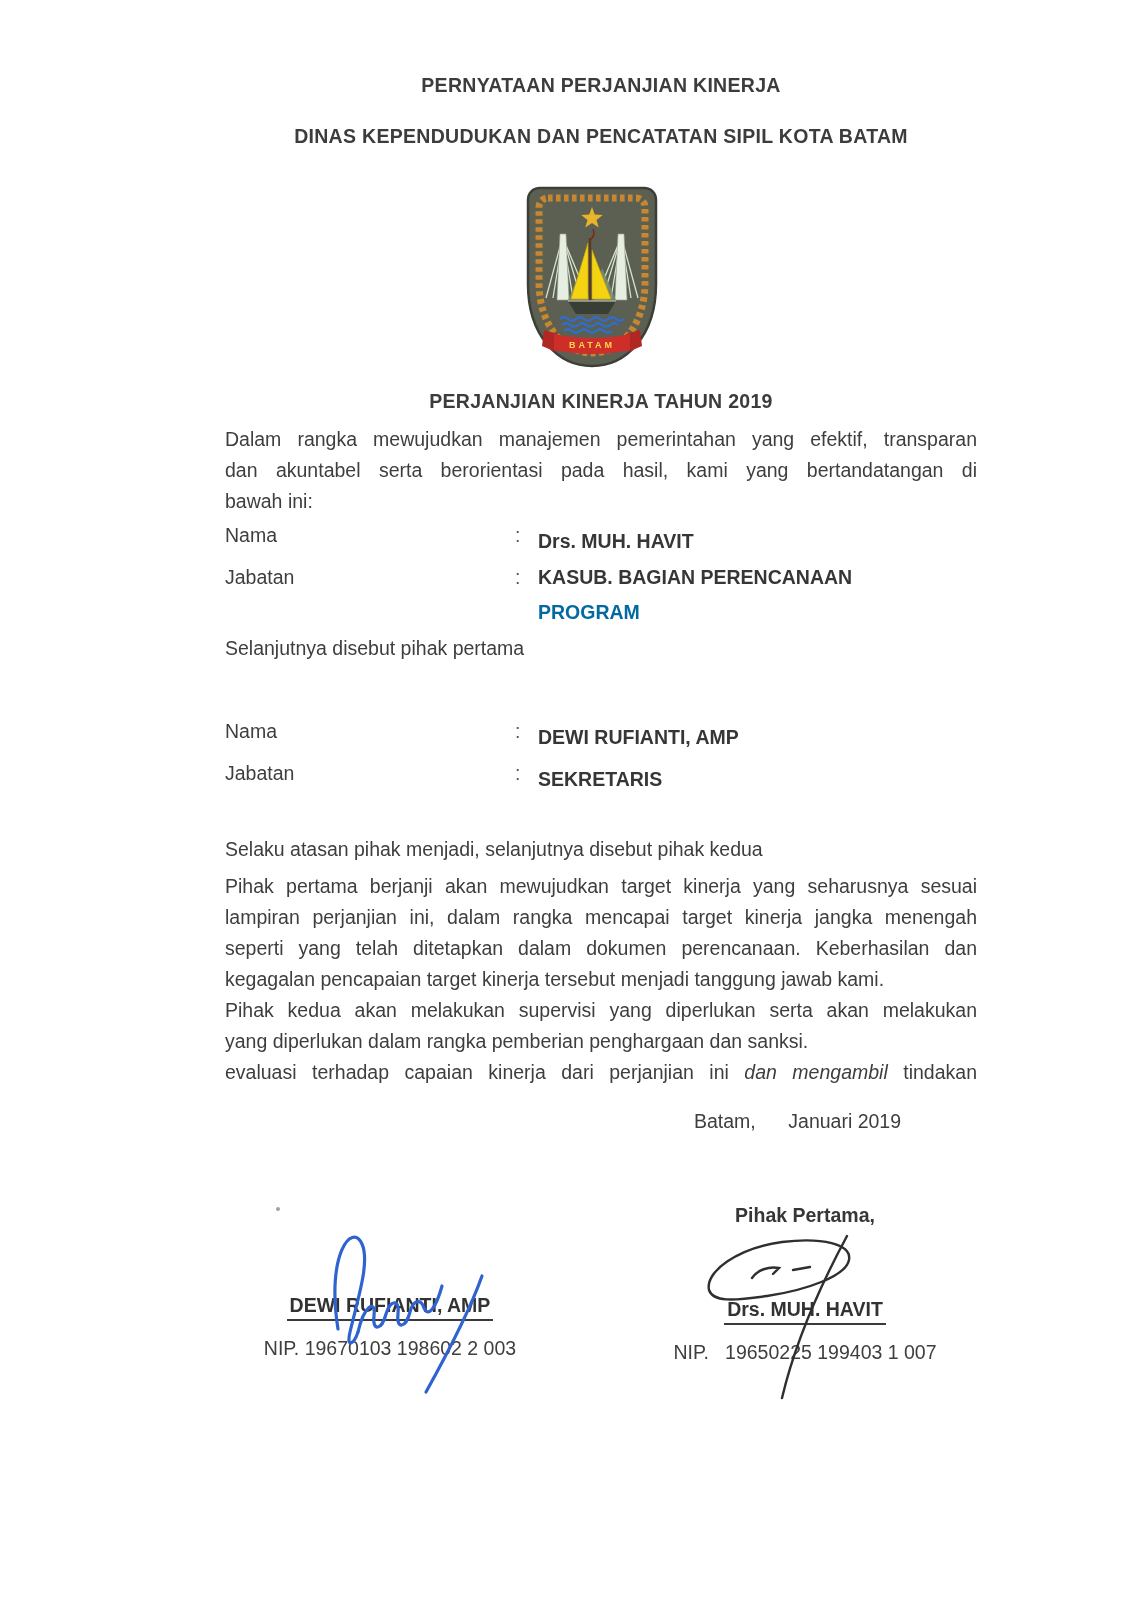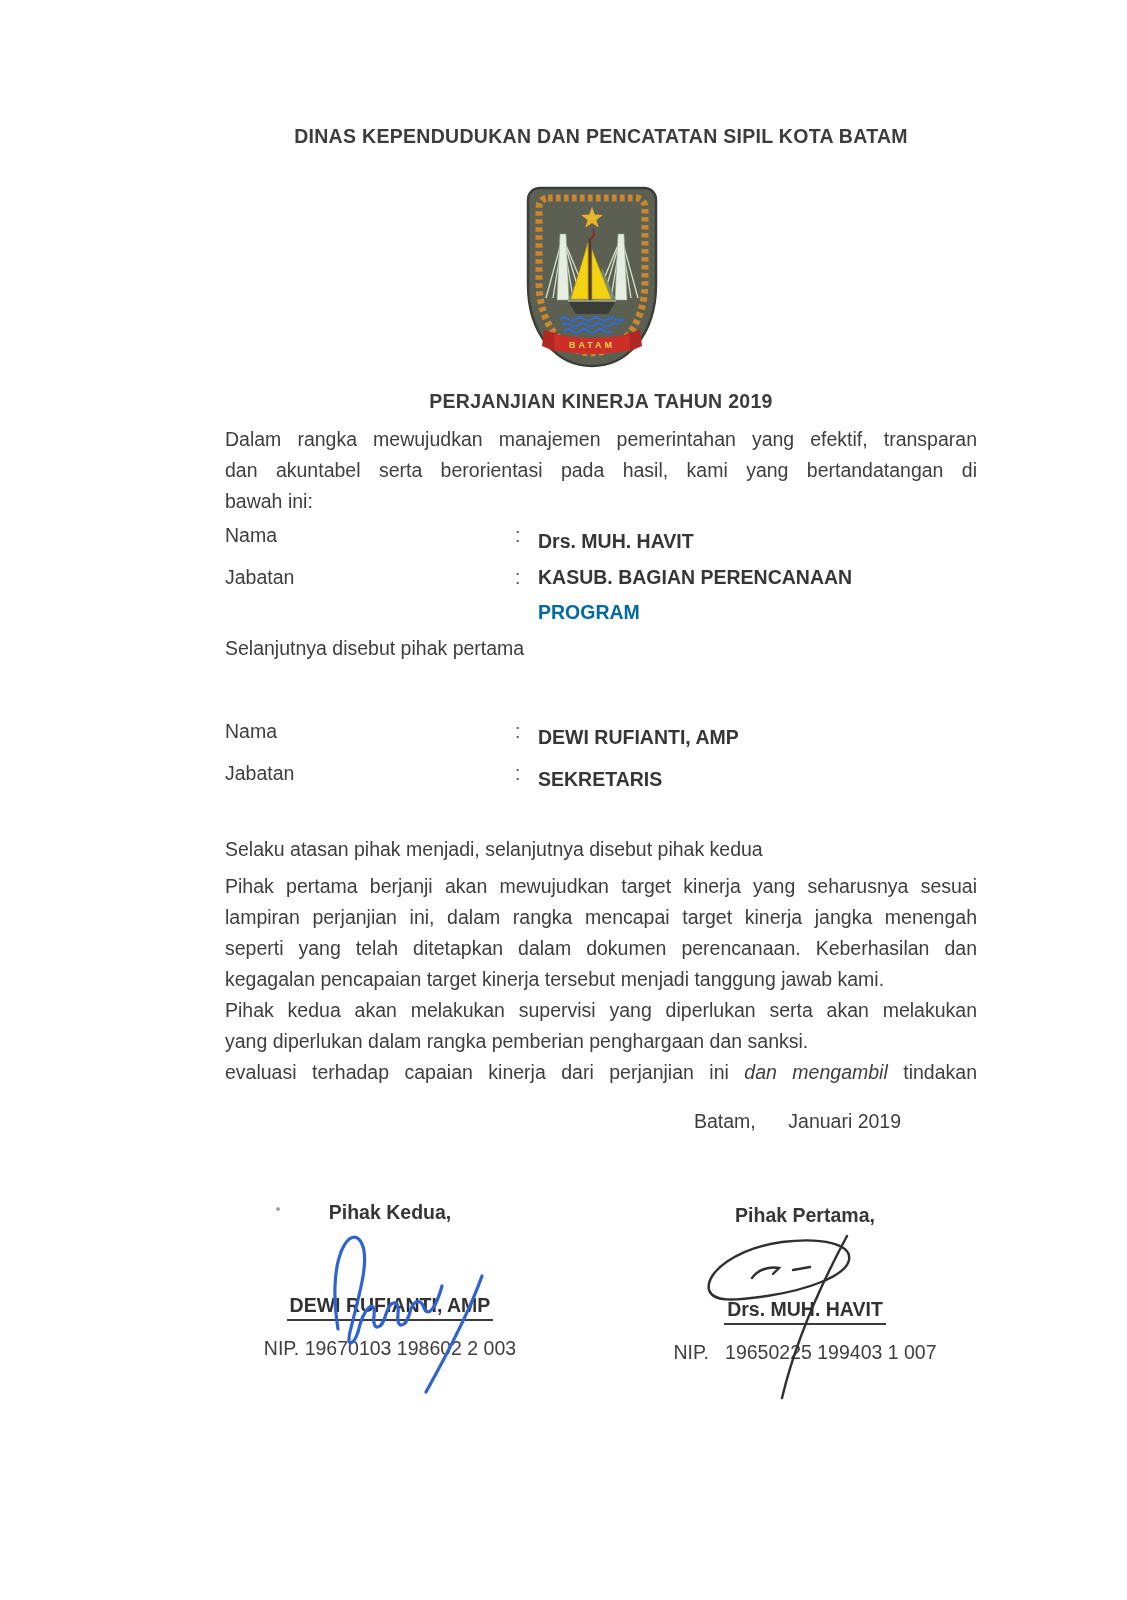--- a/index.html
+++ b/index.html
@@ -41,20 +41,21 @@
     width:4px; height:4px; border-radius:50%;
     background:#8a8a8a; opacity:0.8;
   }
   svg { display:block; }
 </style>
 </head>
 <body>
 
 <div class="page">
 
+  <div class="abs content doc-title" style="top:74px;">PERNYATAAN PERJANJIAN KINERJA</div>
   <div class="abs content doc-title" style="top:125px;">DINAS KEPENDUDUKAN DAN PENCATATAN SIPIL KOTA BATAM</div>
 
   <div class="abs" style="left:526px; top:186px;">
     <svg width="132" height="184" viewBox="0 0 132 184">
 
       <path d="M14,2 h104 c7,0 12,5 12,12 v84 c0,52 -30,82 -64,82 c-34,0 -64,-30 -64,-82 v-84 c0,-7 5,-12 12,-12 z" fill="#5c6053" stroke="#3c3f36" stroke-width="2.5"></path>
 
       <path d="M22,12 h88 c5,0 9,4 9,9 v75 c0,44 -25,71 -53,71 c-28,0 -53,-27 -53,-71 v-75 c0,-5 4,-9 9,-9 z" fill="none" stroke="#c8862e" stroke-width="7" stroke-dasharray="4.6 3.4"></path>
 
       <polygon points="66,21 68.8,28.6 76.8,28.9 70.5,33.9 72.7,41.6 66,37.1 59.3,41.6 61.5,33.9 55.2,28.9 63.2,28.6" fill="#e9b32a"></polygon>
@@ -131,23 +132,20 @@
   <div class="abs content body-text" style="top:995px;">
     <div class="jline">Pihak kedua akan melakukan supervisi yang diperlukan serta akan melakukan</div>
     <div class="jline last">yang diperlukan dalam rangka pemberian penghargaan dan sanksi.</div>
     <div class="jline"><span>evaluasi terhadap capaian kinerja dari perjanjian ini </span><i>dan mengambil</i><span> tindakan</span></div>
   </div>
 
   <div class="abs dateline" style="left:694px; top:1110px;">Batam,      Januari 2019</div>
 
   <div class="abs stray-mark" style="left:276px; top:1207px;"></div>
 
-  <div class="abs sig-block" style="left:225px; top:1201px; width:330px;">
-    <div class="sig-role">Pihak Kedua,</div>
-  </div>
   <div class="abs" style="left:318px; top:1214px; z-index:5;">
     <svg width="180" height="182" viewBox="0 0 180 182">
       <g stroke="#2e63d0" stroke-width="3.2" fill="none" stroke-linecap="round">
         <path d="M20,115 C8,40 34,8 44,30 C52,48 40,84 32,118 C28,135 36,130 40,118"></path>
         <path d="M40,118 C46,92 58,84 56,102 C54,118 64,116 68,100 C72,86 82,84 80,100 C78,116 88,114 92,98 C95,86 103,84 106,94 C110,104 118,94 124,72"></path>
         <path d="M164,62 C152,96 128,142 108,178"></path>
       </g>
     </svg>
   </div>
   <div class="abs sig-block" style="left:225px; top:1294px; width:330px;">

